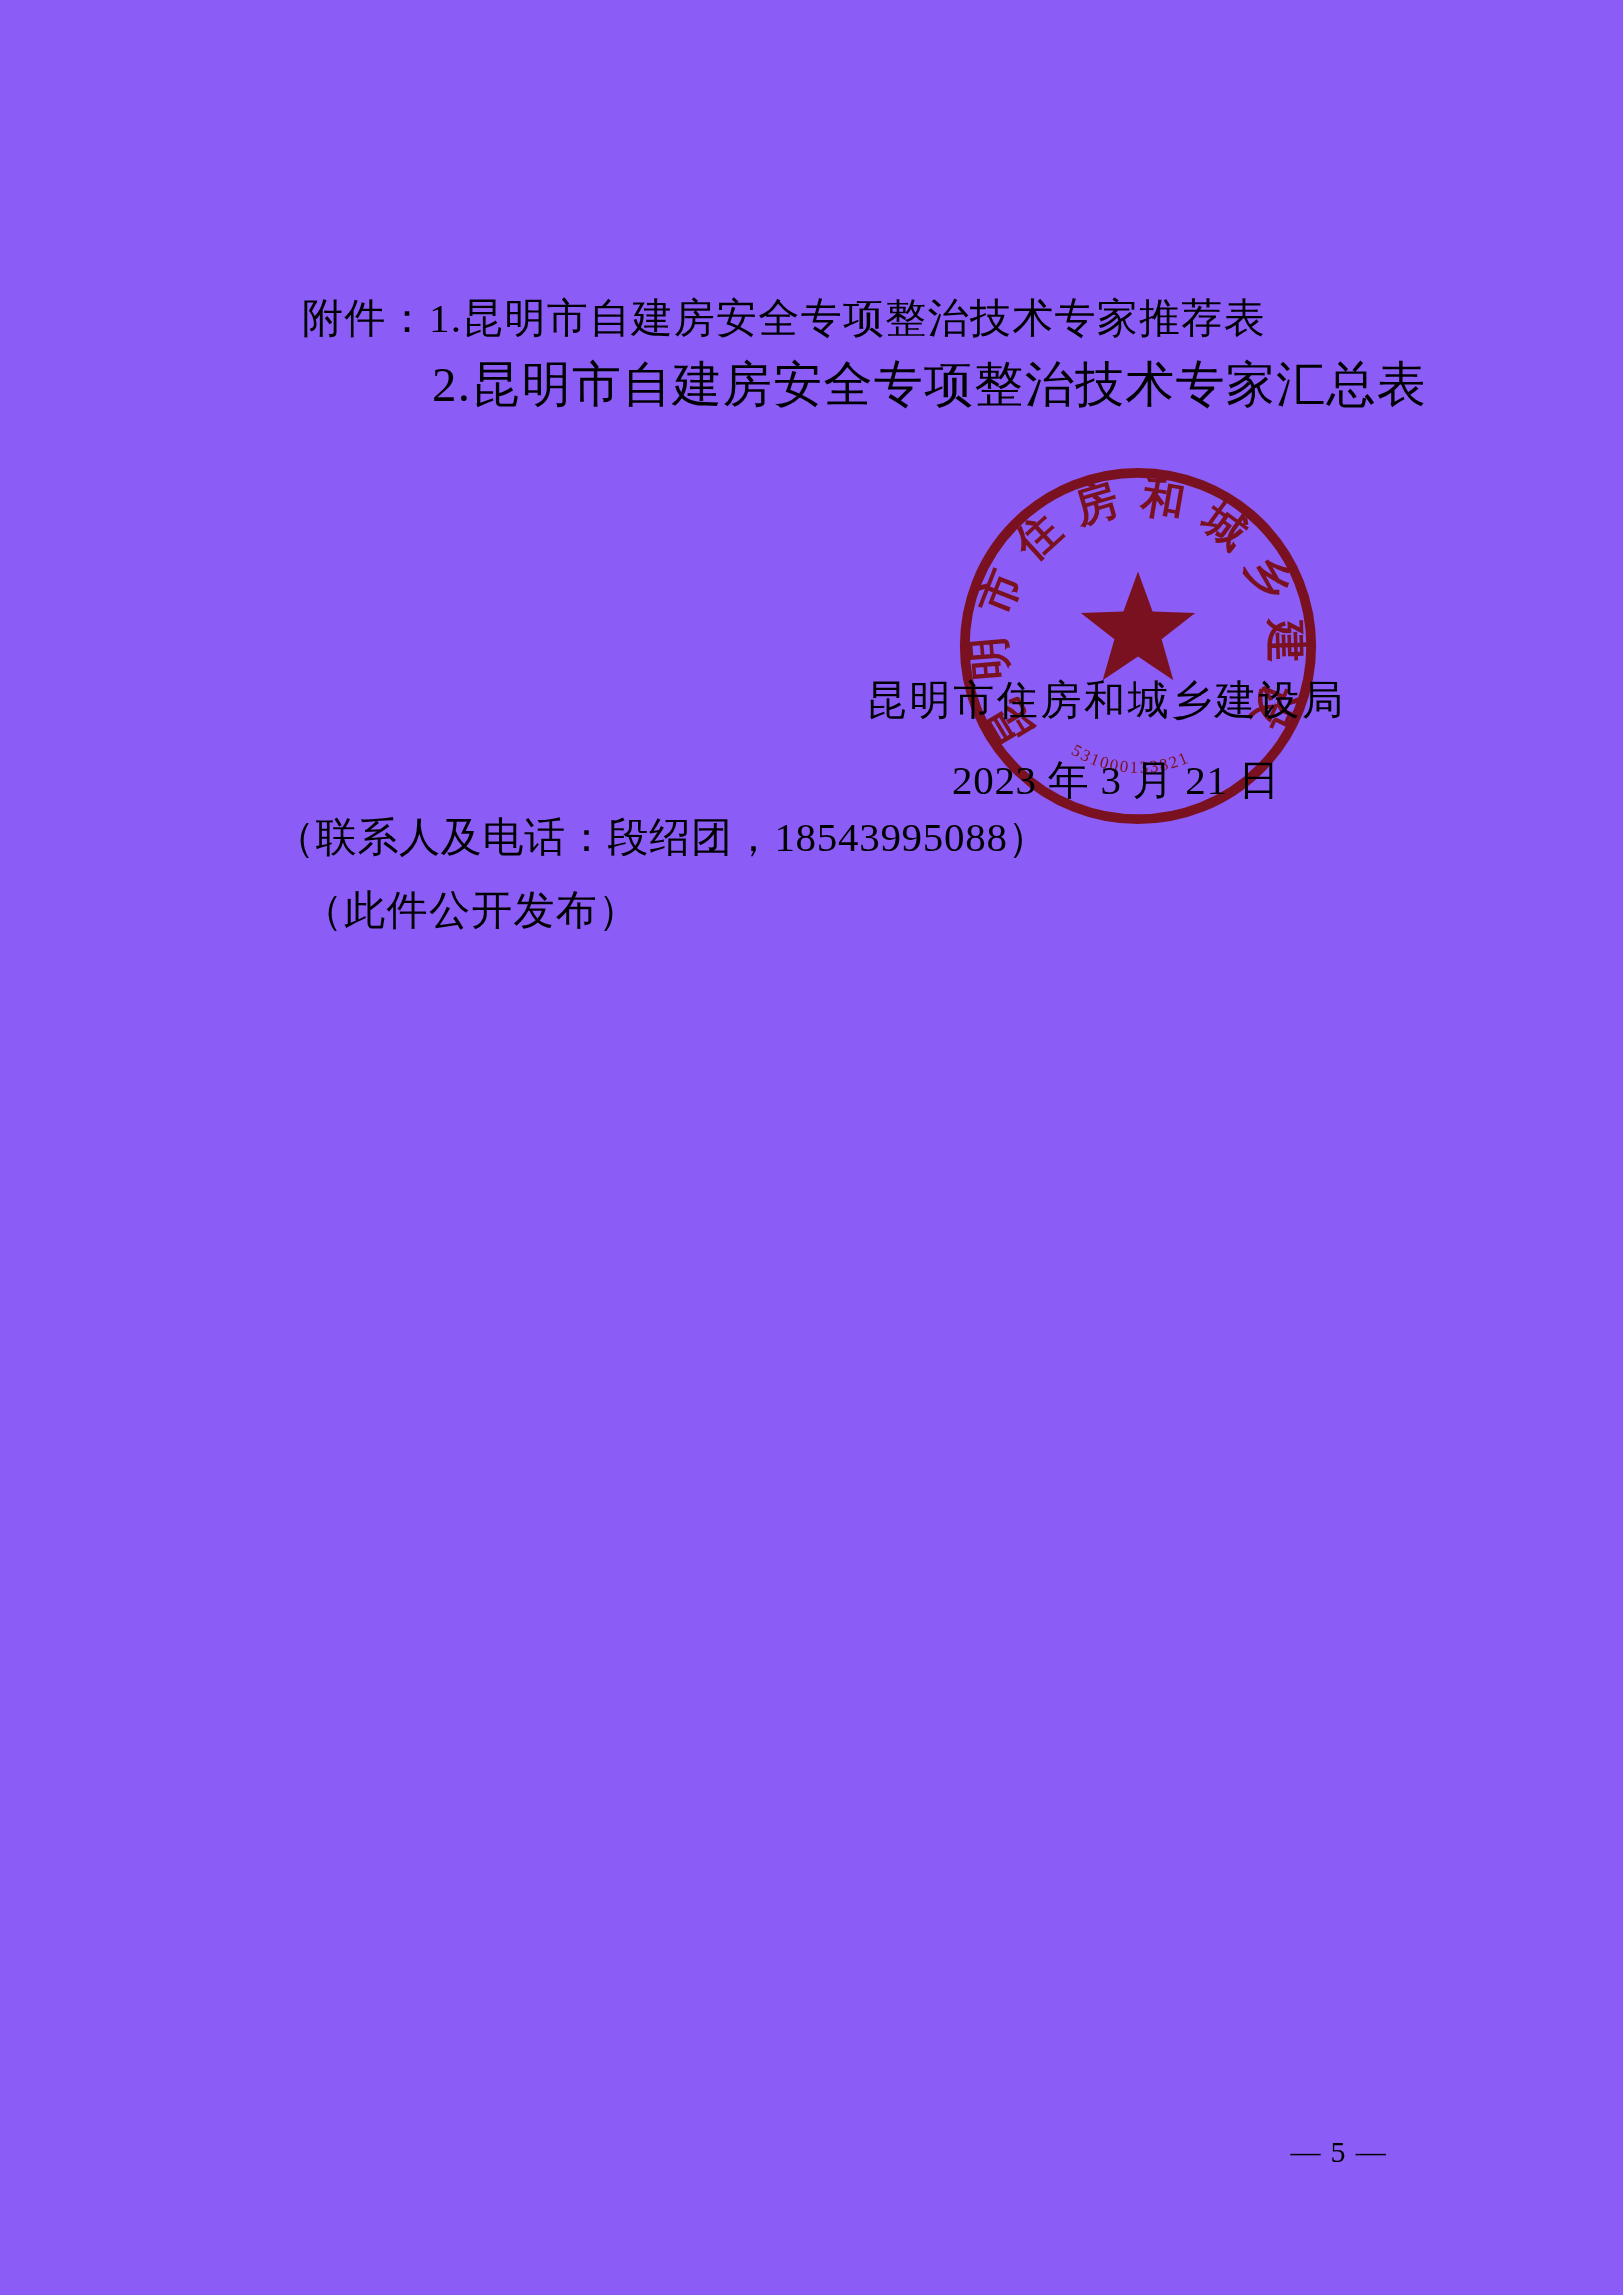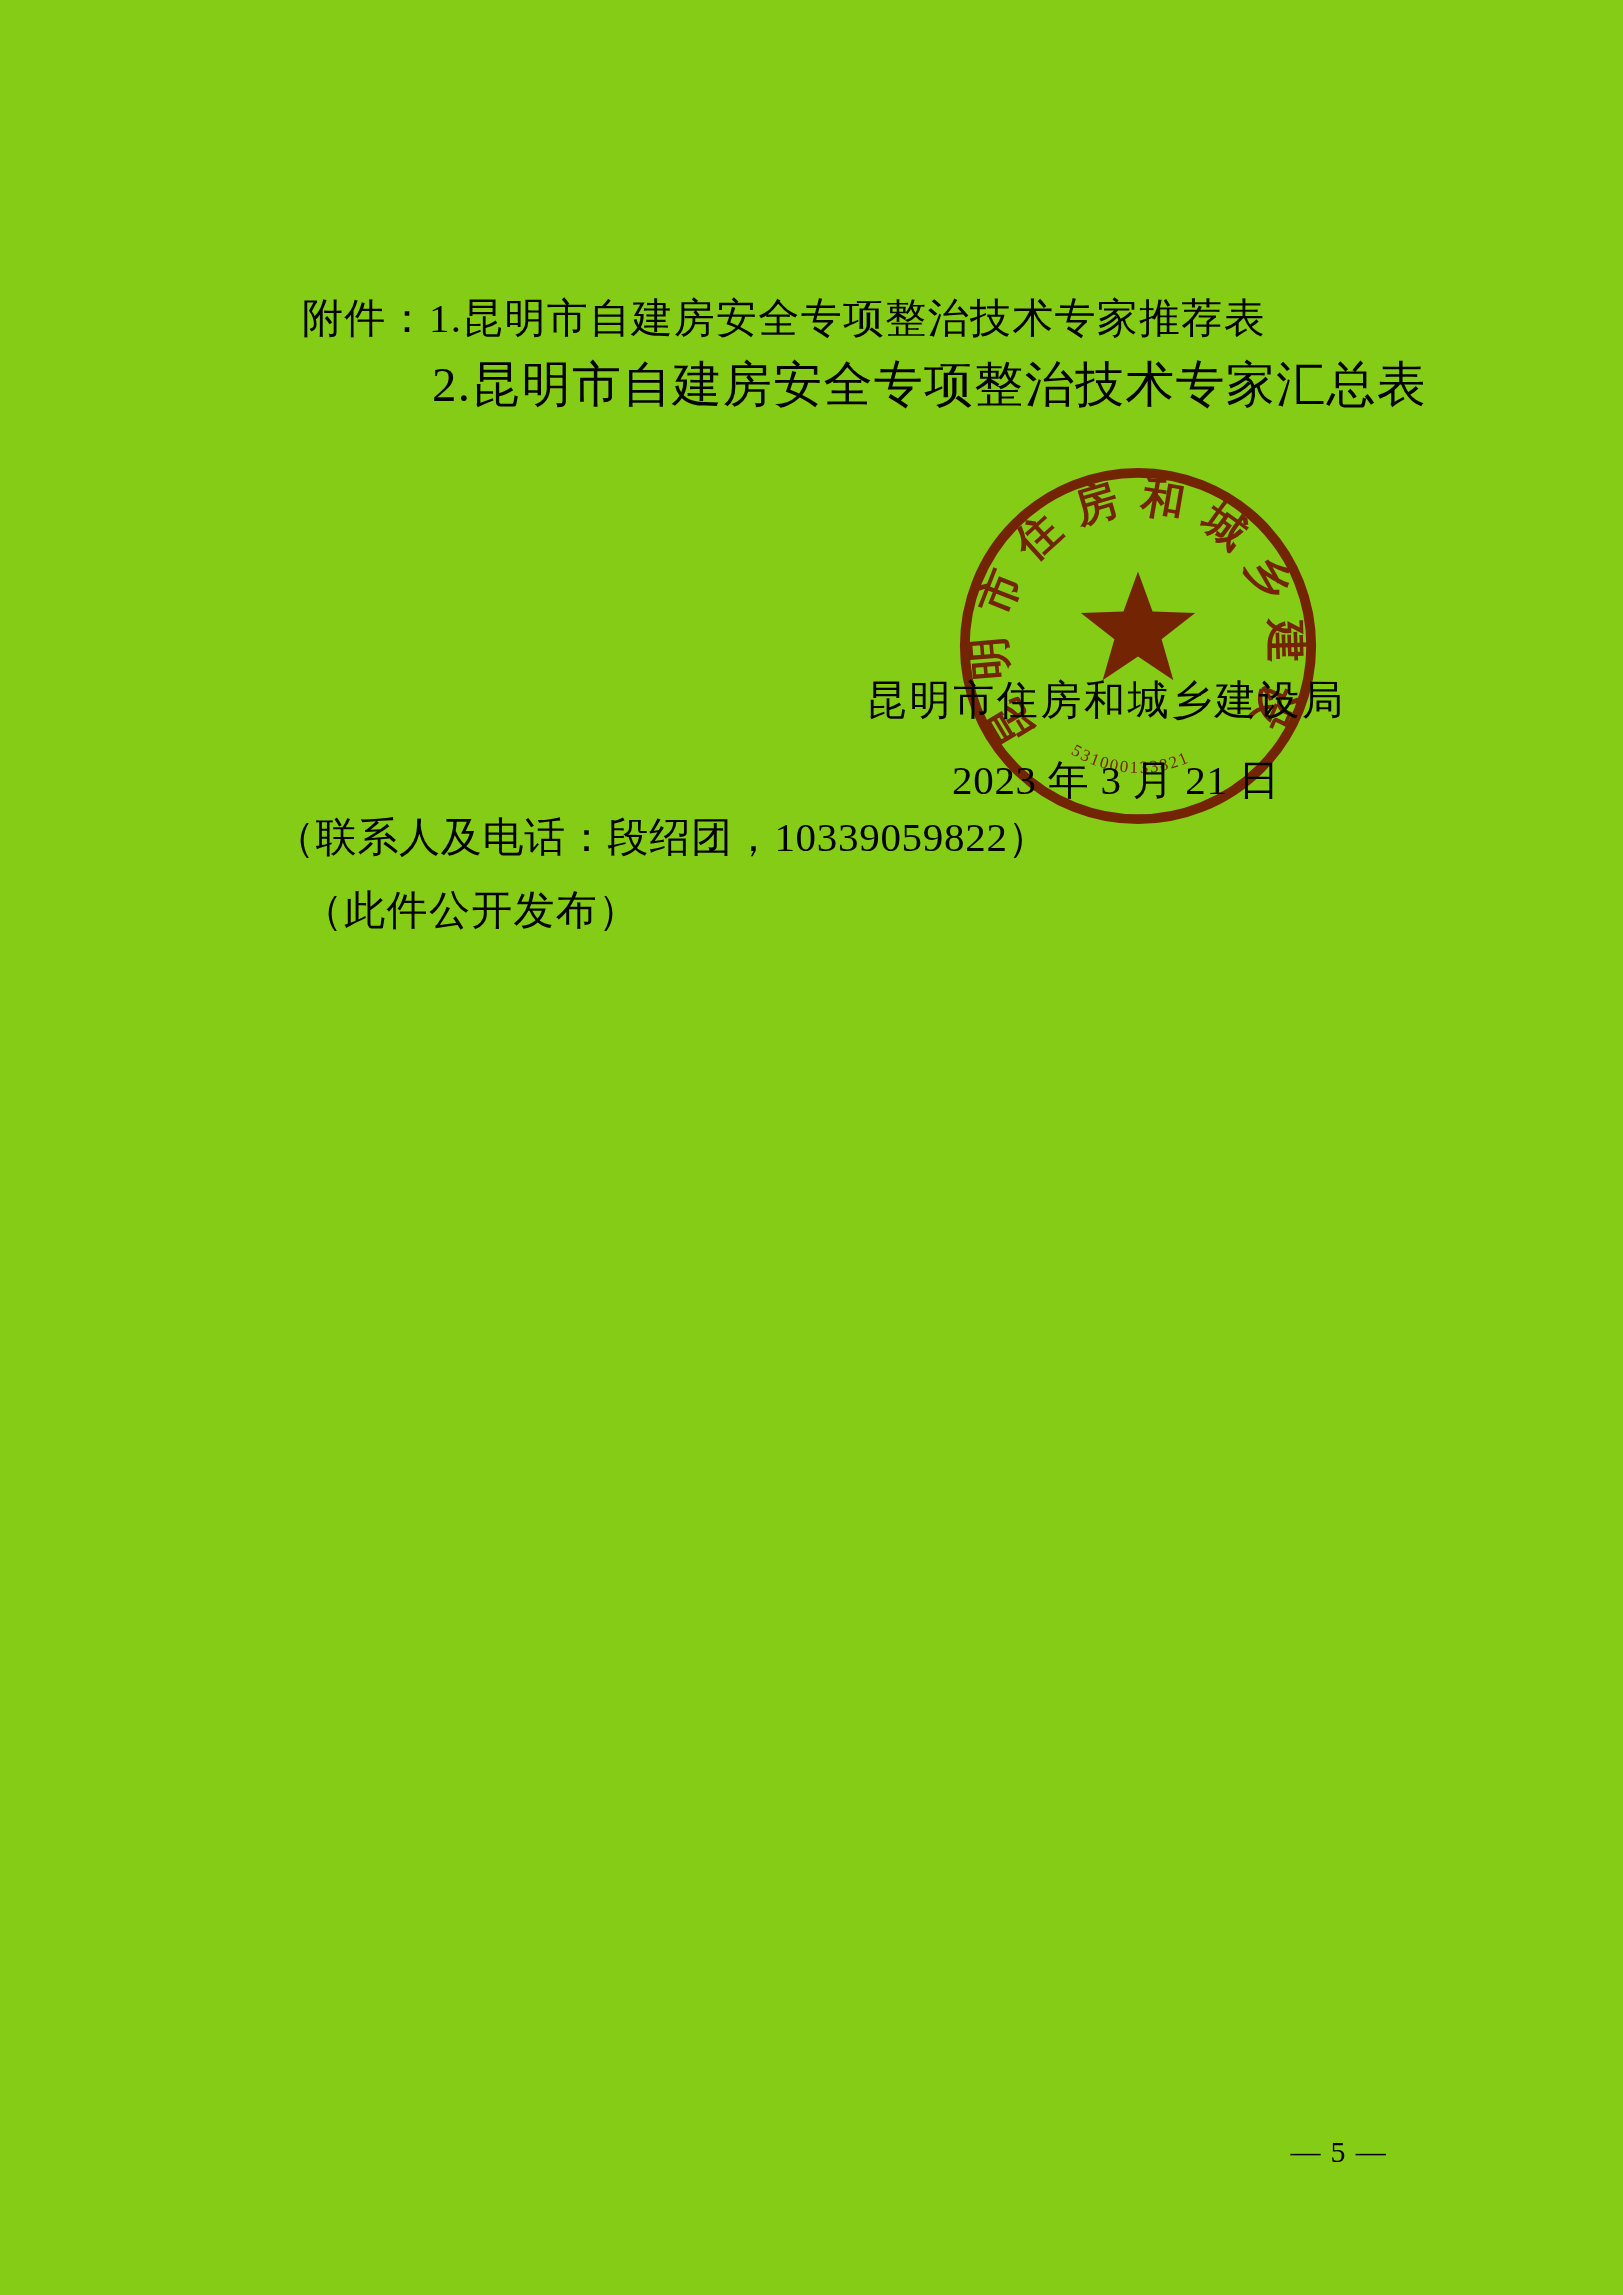--- a/index.html
+++ b/index.html
@@ -1,21 +1,21 @@
 <!DOCTYPE html>
 <html style="font-size:10.5px"><head>
 <meta charset="utf-8">
 <style>
   html, body { margin: 0; padding: 0; background: #888; }
   .page {
     position: relative;
     width: 1623px;
     height: 2295px;
     margin: 0 auto;
-    background: #84cc16;
+    background: #8b5cf6;
     font-family: "Liberation Serif", "DejaVu Serif", serif;
     color: #000000;
     overflow: hidden;
   }
   .txt { position: absolute; white-space: pre; }
 
   .attach-line1 { left: 302px; top: 291px; font-size: 41px; letter-spacing: 1.3px; }
   .attach-line2 { left: 432px; top: 352px; font-size: 49px; letter-spacing: 1.3px; }
 
   .issuer-line  { left: 866px; top: 673px; font-size: 41px; letter-spacing: 2.6px; }
@@ -46,21 +46,21 @@
 <div class="page">
 
   <div class="txt attach-line1"><span>附件：</span><span>1.昆明市自建房安全专项整治技术专家推荐表</span></div>
 
   <div class="txt attach-line2"><span>2.昆明市自建房安全专项整治技术专家汇总表</span></div>
 
   <div class="txt issuer-line">昆明市住房和城乡建设局</div>
 
   <div class="txt date-line">2023 年 3 月 21 日</div>
 
-  <div class="txt contact-line">（联系人及电话：段绍团，10339059822）</div>
+  <div class="txt contact-line">（联系人及电话：段绍团，18543995088）</div>
 
   <div class="txt release-line">（此件公开发布）</div>
 
   <svg class="stamp" viewBox="0 0 560 560" aria-hidden="true">
     <defs>
       <path id="arcTop" d="M 123 412 A 205 205 0 1 1 437 412" fill="none"></path>
       <path id="arcBottom" d="M 170 440 A 194 194 0 0 0 390 440" fill="none"></path>
     </defs>
 
     <circle cx="280" cy="280" r="265" fill="none" stroke-width="15" stroke="#dd1d10"></circle>

